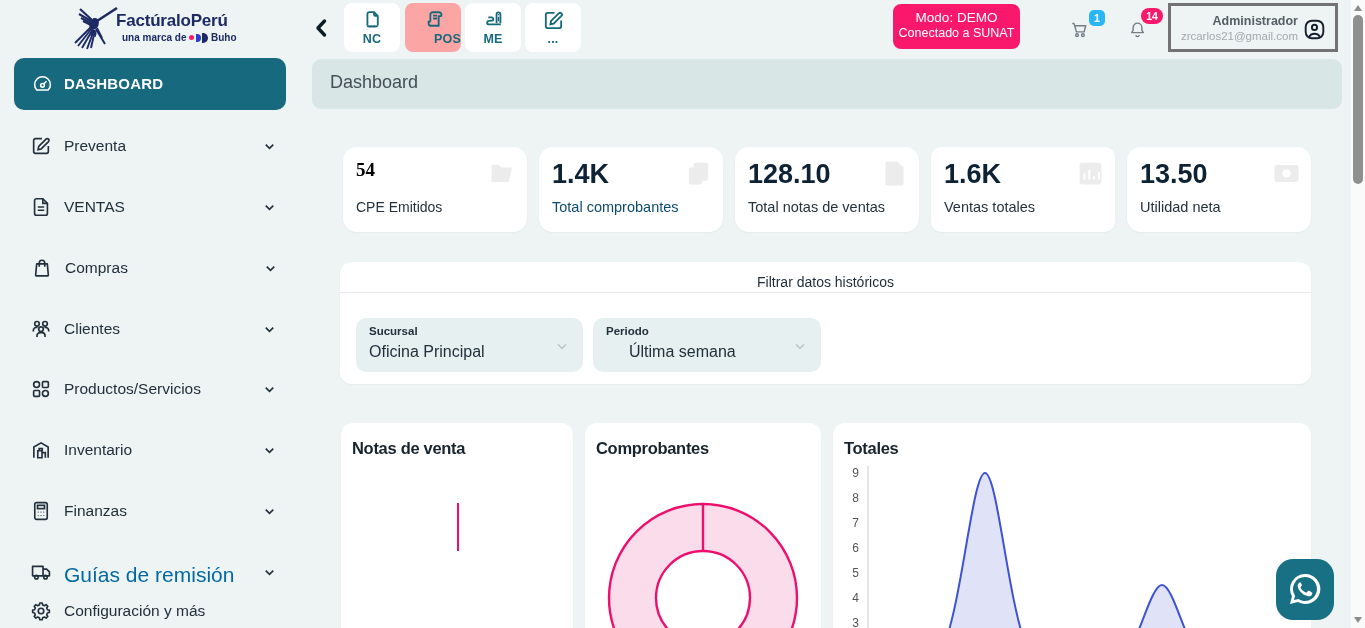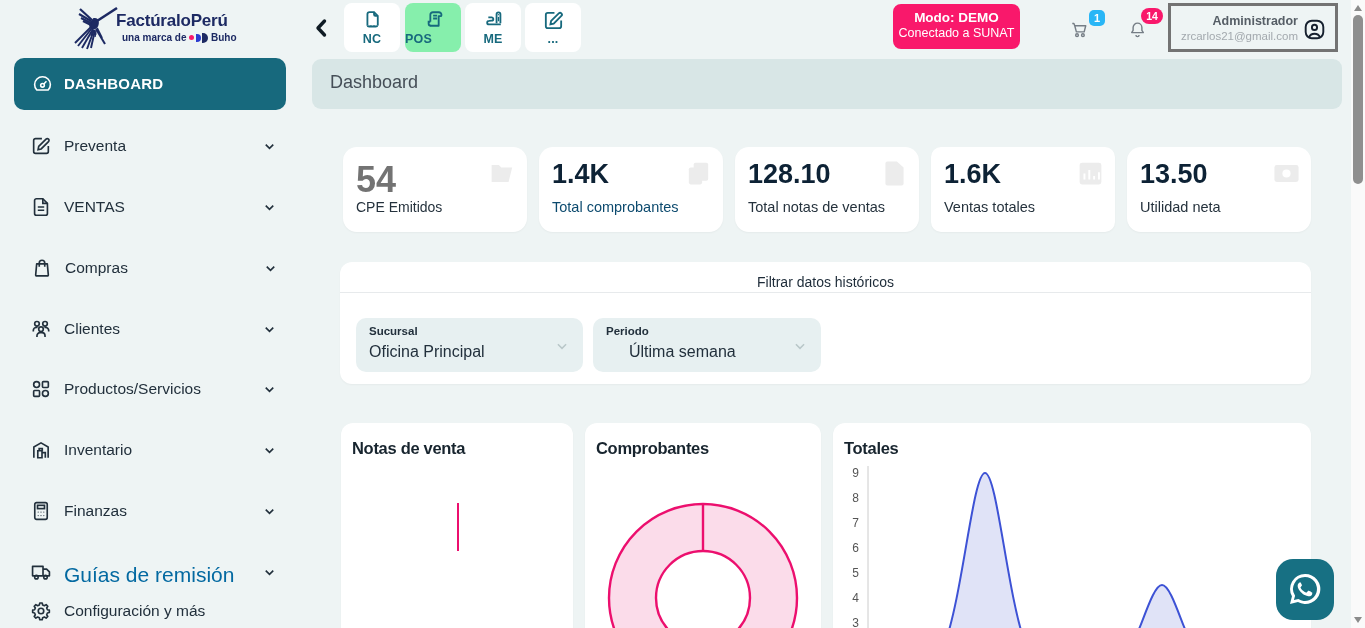--- a/index.html
+++ b/index.html
@@ -156,21 +156,21 @@
   </svg>
 
 <div id="topbtns">
     <div class="abs" style="left:344px;top:3px;width:56px;height:49px;background:#fff;border-radius:8px;text-align:center;">
     <svg style="margin:6px auto 0;" width="23" height="23" viewBox="0 0 24 24" fill="none" stroke="#17697d" stroke-width="1.9">
         <path d="M13.6 3.2 H9 A2.3 2.3 0 0 0 6.7 5.5 V17.2 M17.5 17.2 V7.1 l-3.9-3.9 v2.5 a1.4 1.4 0 0 0 1.4 1.4 h2.5" fill="none" stroke-linejoin="round"></path>
         <path d="M6.7 17 c.25 1.7 3.2 1.7 3.45 0 c.25 1.7 3.3 1.7 3.55 0 c.25 1.7 3.2 1.7 3.45 0" fill="none"></path>
       </svg>
     <div style="font-size:12.5px;font-weight:700;color:#17697d;margin-top:0px;letter-spacing:0.2px;">NC</div>
   </div>
-    <div class="abs" style="left:405px;top:3px;width:56px;height:49px;background:#86efac;border-radius:8px;text-align:left;">
+    <div class="abs" style="left:405px;top:3px;width:56px;height:49px;background:#fca5a5;border-radius:8px;text-align:right;">
     <svg style="margin:6px auto 0;" width="23" height="23" viewBox="0 0 24 24" fill="none" stroke="#17697d" stroke-width="1.9">
         <path d="M8.7 13.4 V6 A2.6 2.6 0 0 1 11.3 3.4 H17.6 A2.7 2.7 0 0 1 20.3 6.1 V6.4 A1.1 1.1 0 0 1 19.2 7.5 H17.4 V17.5 H8.9" fill="none" stroke-linejoin="round"></path>
         <path d="M8.7 13.3 H6.9 V15 a2.5 2.5 0 0 0 2.5 2.5" fill="none"></path>
         <path d="M11.6 7 h4.2 M11.6 9.9 h4.2"></path>
       </svg>
     <div style="font-size:12.5px;font-weight:700;color:#17697d;margin-top:0px;letter-spacing:0.2px;">POS</div>
   </div>
     <div class="abs" style="left:465px;top:3px;width:56px;height:49px;background:#fff;border-radius:8px;text-align:center;">
     <svg style="margin:6px auto 0;" width="23" height="23" viewBox="0 0 24 24" fill="none" stroke="#17697d" stroke-width="1.9">
         <path d="M6.6 8.7 h3.4 a1.75 1.75 0 0 1 .1 3.5 l-2.7 .1 a2 2 0 0 0-2 2 a1.8 1.8 0 0 0 1.8 1.8 h12.4" fill="none"></path>
@@ -183,21 +183,21 @@
     <div class="abs" style="left:525px;top:3px;width:56px;height:49px;background:#fff;border-radius:8px;text-align:center;">
     <svg style="margin:6px auto 0;" width="23" height="23" viewBox="0 0 24 24" fill="none" stroke="#17697d" stroke-width="1.9">
         <path d="M13 4 H6 a2 2 0 0 0-2 2 v12 a2 2 0 0 0 2 2 h12 a2 2 0 0 0 2-2 v-6" fill="none"></path>
         <path d="M9.5 12.5 L17.5 4.5 a1.9 1.9 0 0 1 2.7 2.7 L12.2 15.2 L8.8 15.9 Z" fill="none"></path>
       </svg>
     <div style="font-size:12.5px;font-weight:700;color:#17697d;margin-top:0px;letter-spacing:0.2px;">...</div>
   </div>
   </div>
 
 <div class="abs" style="left:893px;top:4px;width:127px;height:45px;background:#f9186b;border-radius:8px;color:#fff;text-align:center;padding-top:6px;">
-  <div style="font-size:13.5px;font-weight:700;">Modo: DEMO</div>
+  <div style="font-size:13.5px;font-weight:400;">Modo: DEMO</div>
   <div style="font-size:12.5px;margin-top:1px;">Conectado a SUNAT</div>
 </div>
 
 <svg class="abs" style="left:1070px;top:21px;" width="18" height="17" viewBox="0 0 24 24" fill="none" stroke="#757d85" stroke-width="2">
   <path d="M2.5 3.5 h2.3 l1.2 3.2 m0 0 h15.5 l-2.2 8.6 H8.3 Z M6 6.7 l2.3 8.6" stroke-linejoin="round"></path>
   <circle cx="9.2" cy="20" r="1.9"></circle>
   <circle cx="17.5" cy="20" r="1.9"></circle>
 </svg>
 <div class="abs" style="left:1089px;top:10px;width:16px;height:16px;background:#29b6f6;border-radius:5px;color:#fff;font-size:11px;font-weight:700;text-align:center;line-height:16px;">1</div>
 
@@ -218,21 +218,21 @@
     <path d="M6.2 20.4 a6.2 6.2 0 0 1 11.6 0"></path>
   </svg>
 </div>
 
 <div class="abs" style="left:312px;top:59px;width:1030px;height:50px;background:#d8e6e6;border-radius:9px;">
   <div class="abs" style="left:18px;top:13px;font-size:18px;color:#454e57;">Dashboard</div>
 </div>
 
 <div id="stats">
     <div class="abs card" style="left:343px;top:147px;width:184px;height:85px;border-radius:14px;">
-    <div class="abs" style="left:13px;top:12px;font-size:36px;font-weight:700;color:#737373;">54</div>
+    <div class="abs" style="left:13px;top:12px;font-size:19px;font-weight:700;color:#000000;font-family:Liberation Serif, serif;">54</div>
     <div class="abs" style="left:13px;top:52px;font-size:14px;color:#25323d;">CPE Emitidos</div>
     <svg class="abs" style="right:10px;top:12px;" width="29" height="29" viewBox="0 0 24 24" fill="#ececec">
         <path d="M3 5 h6 l2 2 h9 l-3 12 H3 Z"></path>
       </svg>
   </div>
     <div class="abs card" style="left:539px;top:147px;width:184px;height:85px;border-radius:14px;">
     <div class="abs" style="left:13px;top:12px;font-size:27px;font-weight:700;color:#0d2235;">1.4K</div>
     <div class="abs" style="left:13px;top:52px;font-size:14.5px;color:#0c4a6e;">Total comprobantes</div>
     <svg class="abs" style="right:10px;top:12px;" width="29" height="29" viewBox="0 0 24 24" fill="#ececec">
         <rect x="8" y="3" width="12" height="15" rx="1.5"></rect>

